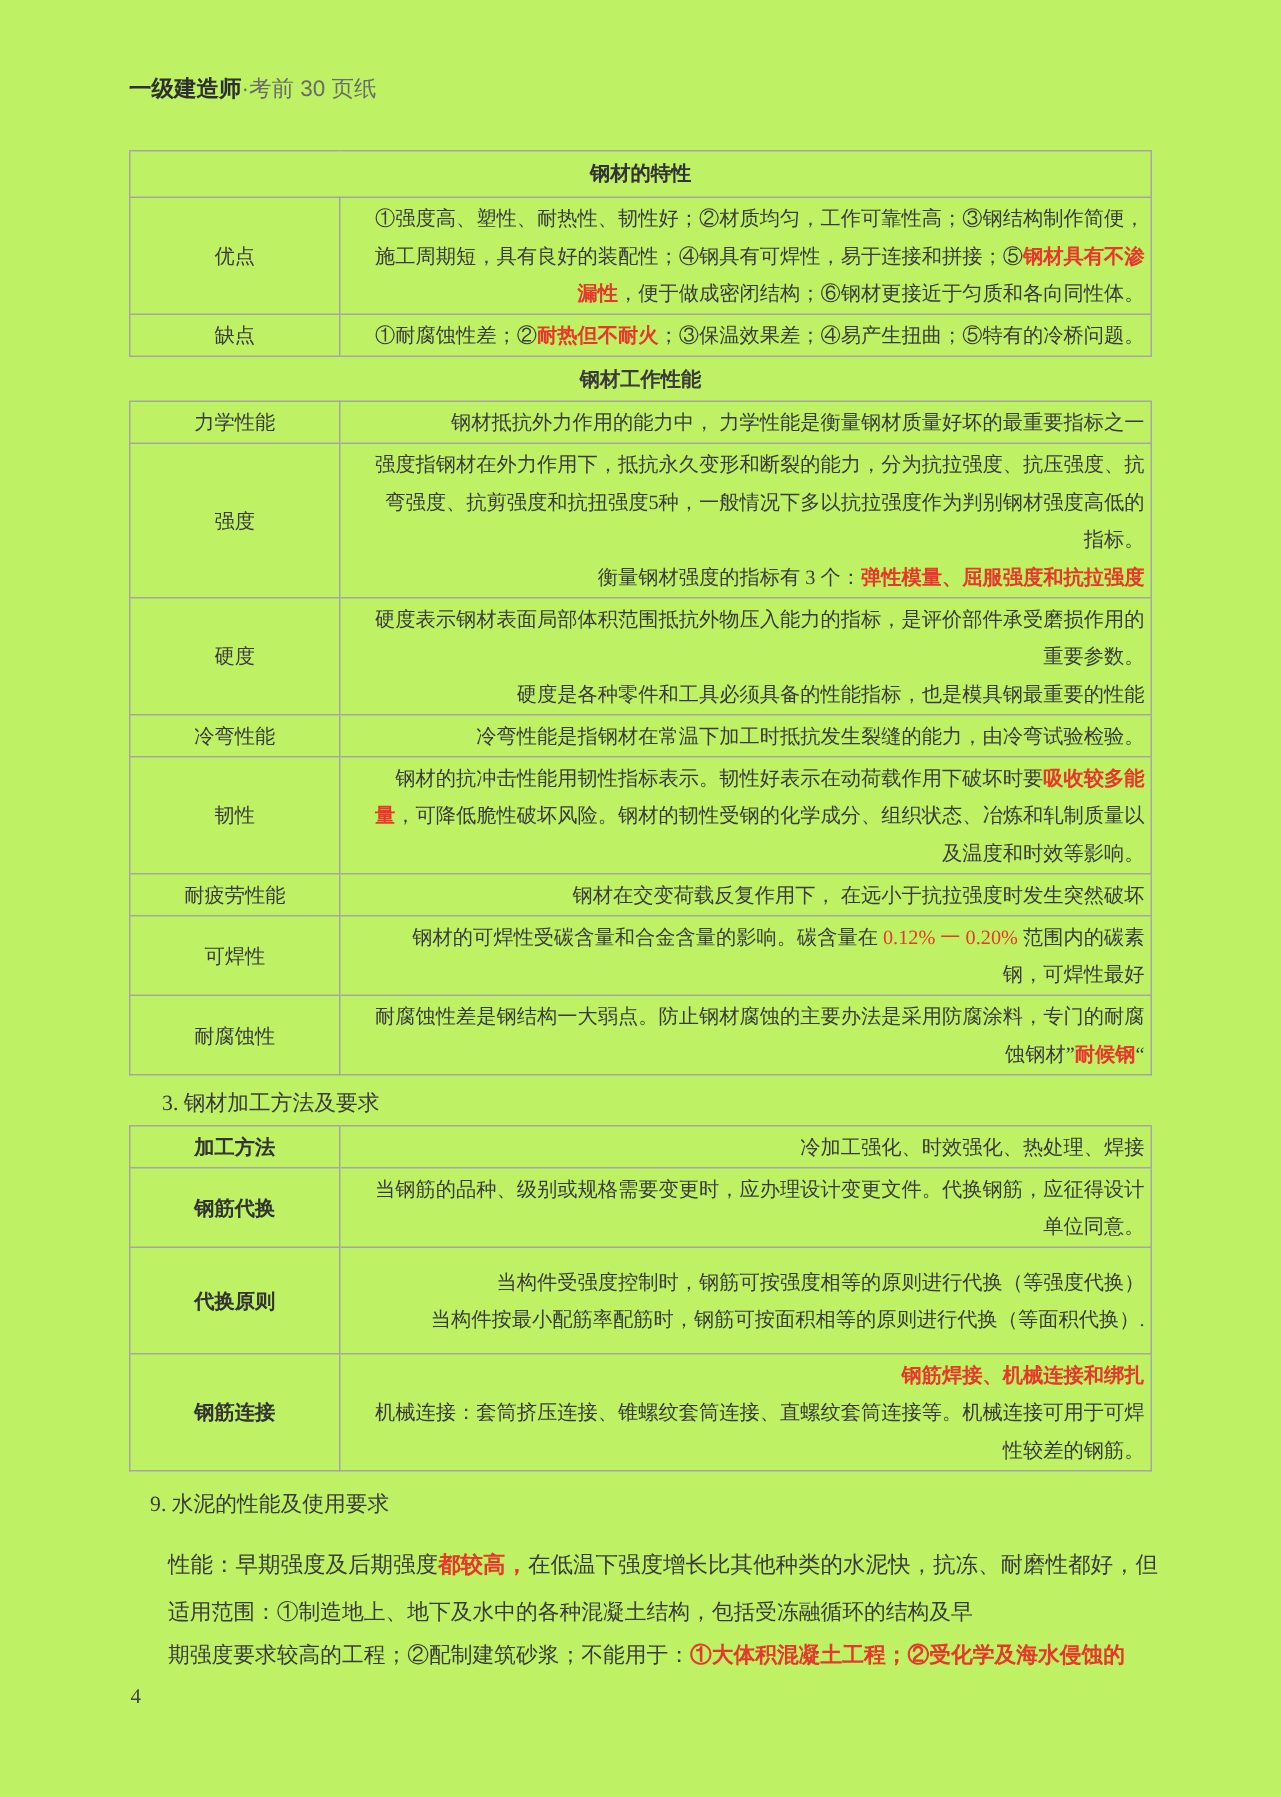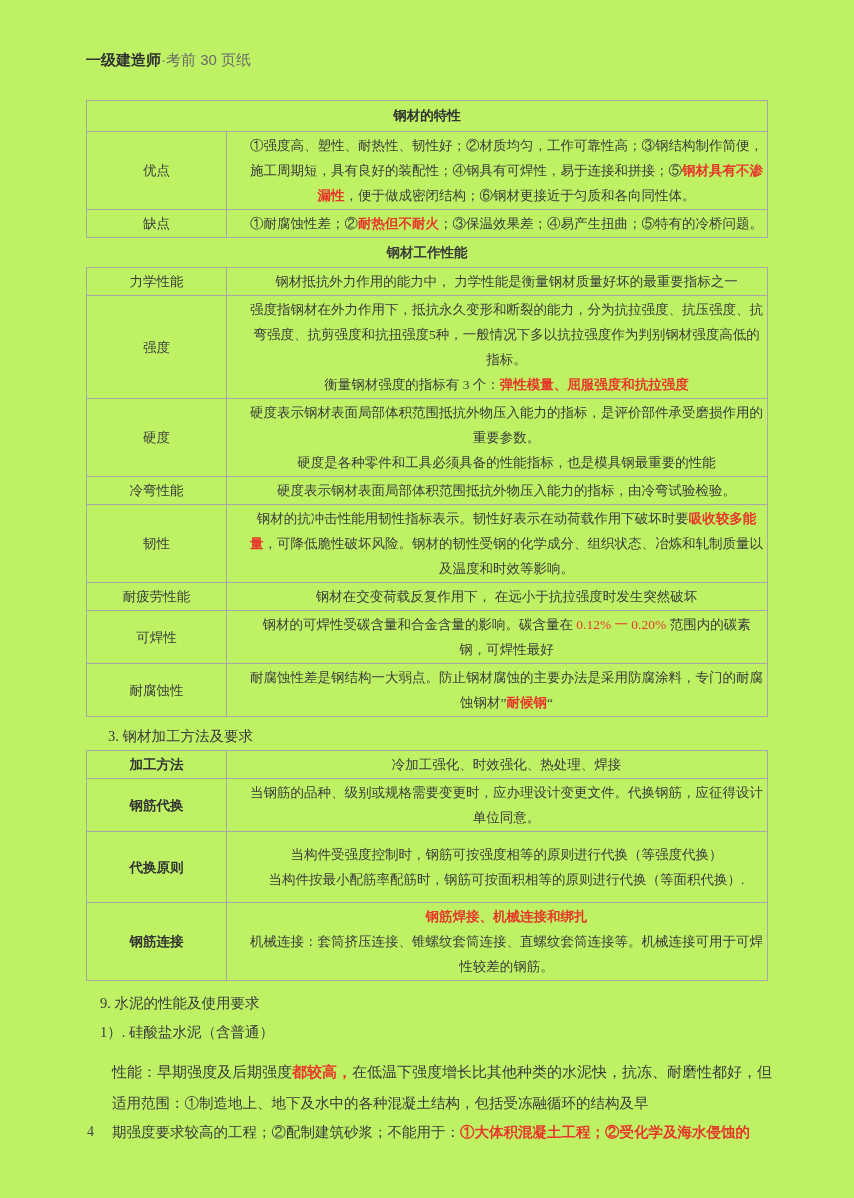--- a/index.html
+++ b/index.html
@@ -16,21 +16,21 @@
   
   .runhead{font-size:15px;line-height:20px;margin-bottom:30px;font-family:"Liberation Sans",sans-serif;}
   .runhead .brand{font-weight:bold;color:#2f2f2f;}
   .runhead .sub{color:#6b6b6b;}
 
   
   table.doc{border-collapse:collapse;width:682px;table-layout:fixed;font-size:13.5px;}
   table.doc td{border:1px solid #a6a6a6;line-height:25px;vertical-align:middle;word-break:break-all;}
   td.clabel{text-align:center;padding:1px 4px;width:140px;}
   td.clabel.lb{font-weight:bold;font-family:"Liberation Sans",sans-serif;color:#333;}
-  td.ccontent{padding:1px 4px 1px 23px;text-align:center;}
+  td.ccontent{padding:1px 4px 1px 23px;text-align:right;}
   td.ccontent.pad{padding-top:10px;padding-bottom:10px;}
   td.cspan{text-align:center;padding:2px 4px;}
   td.cspan.thead{font-weight:bold;font-family:"Liberation Sans",sans-serif;color:#333;line-height:26px;margin-left:17px;}
   td.cspan.noside{border-left:none;border-right:none;font-weight:bold;}
   .para{margin:0;}
 
   
   .red{color:#e8372b;font-weight:bold;}
   .red-n{color:#e8372b;}
 
@@ -101,21 +101,21 @@
         <tr>
           <td class="clabel">硬度</td>
           <td class="ccontent">
             <div class="para"><span>硬度表示钢材表面局部体积范围抵抗外物压入能力的指标，是评价部件承受磨损作用的重要参数。</span></div>
             <div class="para"><span>硬度是各种零件和工具必须具备的性能指标，也是模具钢最重要的性能</span></div>
           </td>
         </tr>
         <tr>
           <td class="clabel">冷弯性能</td>
           <td class="ccontent">
-            <div class="para"><span>硬度表示钢材表面局部体积范围抵抗外物压入能力的指标，由冷弯试验检验。</span></div>
+            <div class="para"><span>冷弯性能是指钢材在常温下加工时抵抗发生裂缝的能力，由冷弯试验检验。</span></div>
           </td>
         </tr>
         <tr>
           <td class="clabel">韧性</td>
           <td class="ccontent">
             <div class="para"><span>钢材的抗冲击性能用韧性指标表示。韧性好表示在动荷载作用下破坏时要</span><span class="red">吸收较多能量</span><span>，可降低脆性破坏风险。钢材的韧性受钢的化学成分、组织状态、冶炼和轧制质量以及温度和时效等影响。</span></div>
           </td>
         </tr>
         <tr>
           <td class="clabel">耐疲劳性能</td>
@@ -169,21 +169,20 @@
           <td class="clabel lb">钢筋连接</td>
           <td class="ccontent">
             <div class="para"><span class="red">钢筋焊接、机械连接和绑扎</span></div>
             <div class="para"><span>机械连接：套筒挤压连接、锥螺纹套筒连接、直螺纹套筒连接等。机械连接可用于可焊性较差的钢筋。</span></div>
           </td>
         </tr>
       </tbody>
   </table>
 
   <div class="h-sec4">9. 水泥的性能及使用要求</div>
-  <div class="h-sub1">1）. 硅酸盐水泥（含普通）</div>
 
   <div class="freepara">
       <div class="pline ind-first"><span>性能：早期强度及后期强度</span><span class="red">都较高，</span><span>在低温下强度增长比其他种类的水泥快，抗冻、耐磨性都好，但</span></div>
     </div>
   <div class="freepara2">
       <div class="pline ind-block"><span>适用范围：①制造地上、地下及水中的各种混凝土结构，包括受冻融循环的结构及早</span></div>
       <div class="pline ind-block"><span>期强度要求较高的工程；②配制建筑砂浆；不能用于：</span><span class="red">①大体积混凝土工程；②受化学及海水侵蚀的</span></div>
     </div>
 
   <div class="pagenum">4</div>

